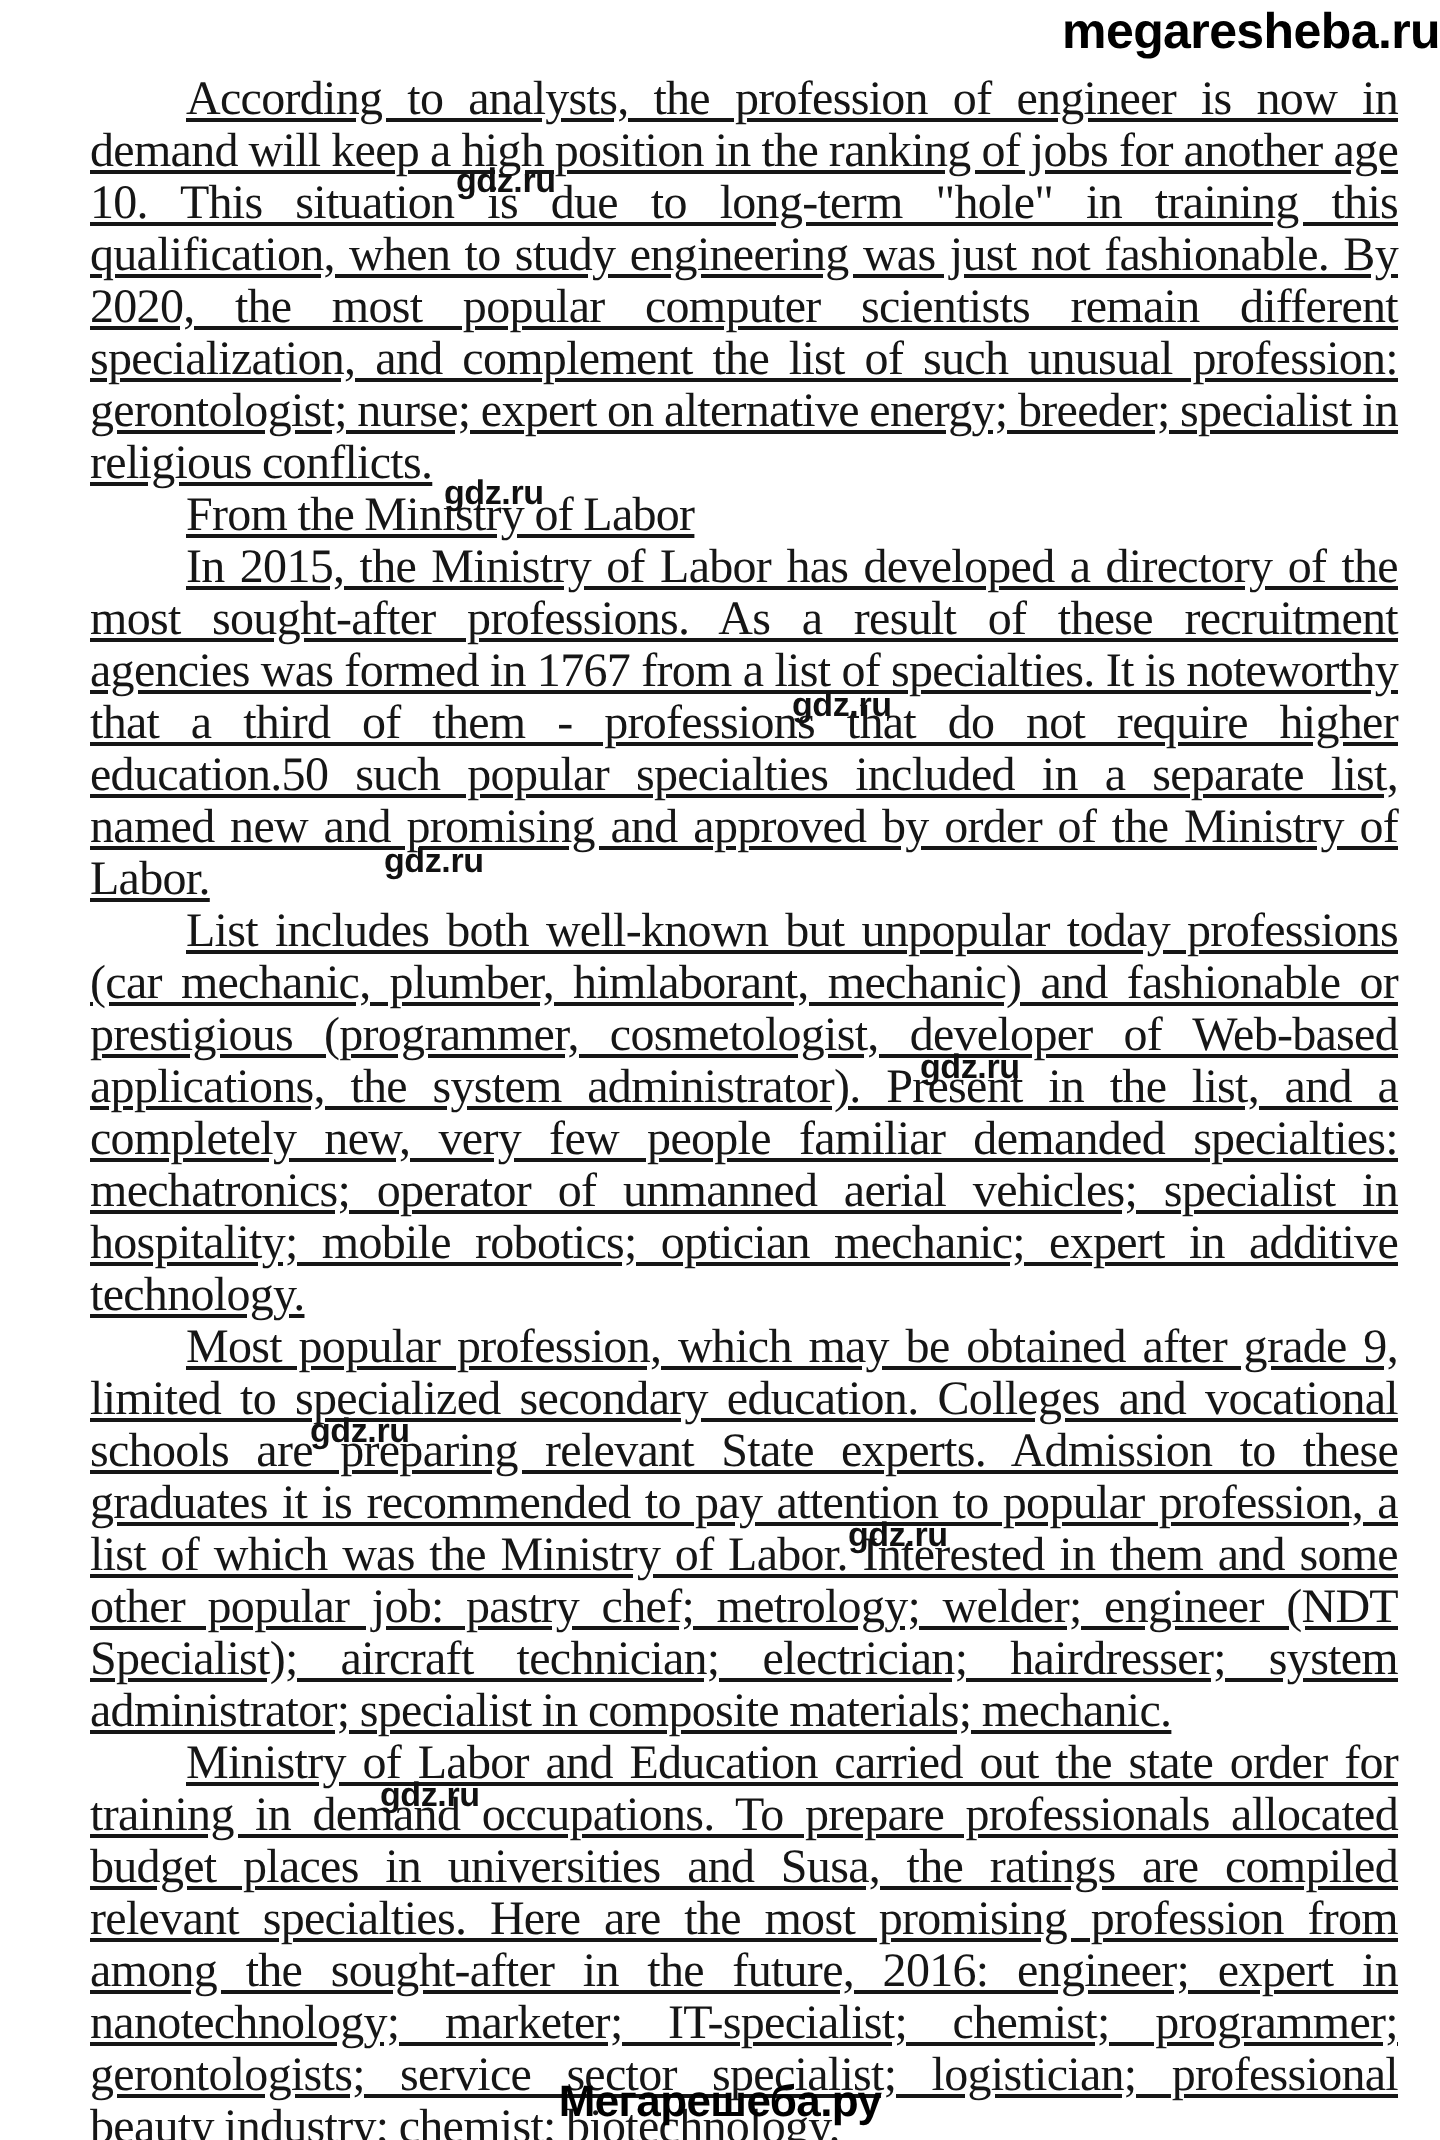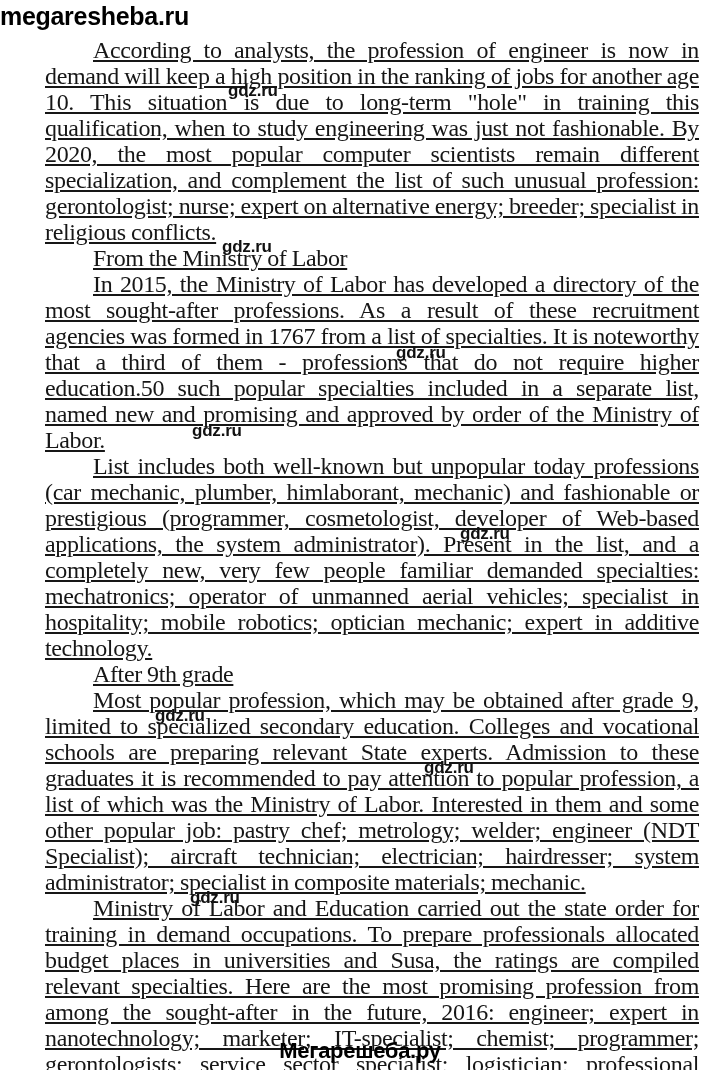--- a/index.html
+++ b/index.html
@@ -1,19 +1,19 @@
 <!DOCTYPE html>
 <html><head>
 <meta charset="utf-8">
 <style>
   html, body { margin: 0; padding: 0; background: #ffffff; }
   body { width: 720px; height: 1070px; position: relative; overflow: hidden; color: #111; }
   .site-header {
     position: absolute; top: 0; left: 0; width: 720px; height: 34px;
-    text-align: left; font-family: "Liberation Sans", sans-serif; font-weight: bold;
+    text-align: right; font-family: "Liberation Sans", sans-serif; font-weight: bold;
     font-size: 25px; line-height: 32px; color: #000; letter-spacing: -0.3px;
   }
   .site-footer {
     position: absolute; top: 1035px; left: 0; width: 720px; height: 34px;
     text-align: center; font-family: "Liberation Sans", sans-serif; font-weight: bold;
     font-size: 22px; line-height: 32px; color: #000; letter-spacing: -0.3px;
   }
   .doc {
     position: absolute; top: 37px; left: 45px; width: 654px;
     font-family: "Liberation Serif", serif; font-size: 24px; line-height: 26px;
@@ -29,21 +29,20 @@
 </head>
 <body>
 
 <div class="site-header">megaresheba.ru</div>
 
 <div class="doc">
   <p>According to analysts, the profession of engineer is now in demand will keep a high position in the ranking of jobs for another age 10. This situation is due to long-term "hole" in training this qualification, when to study engineering was just not fashionable. By 2020, the most popular computer scientists remain different specialization, and complement the list of such unusual profession: gerontologist; nurse; expert on alternative energy; breeder; specialist in religious conflicts.</p>
   <p class="heading">From the Ministry of Labor</p>
   <p>In 2015, the Ministry of Labor has developed a directory of the most sought-after professions. As a result of these recruitment agencies was formed in 1767 from a list of specialties. It is noteworthy that a third of them - professions that do not require higher education.50 such popular specialties included in a separate list, named new and promising and approved by order of the Ministry of Labor.</p>
   <p>List includes both well-known but unpopular today professions (car mechanic, plumber, himlaborant, mechanic) and fashionable or prestigious (programmer, cosmetologist, developer of Web-based applications, the system administrator). Present in the list, and a completely new, very few people familiar demanded specialties: mechatronics; operator of unmanned aerial vehicles; specialist in hospitality; mobile robotics; optician mechanic; expert in additive technology.</p>
-  <p class="heading">After 9th grade</p>
   <p>Most popular profession, which may be obtained after grade 9, limited to specialized secondary education. Colleges and vocational schools are preparing relevant State experts. Admission to these graduates it is recommended to pay attention to popular profession, a list of which was the Ministry of Labor. Interested in them and some other popular job: pastry chef; metrology; welder; engineer (NDT Specialist); aircraft technician; electrician; hairdresser; system administrator; specialist in composite materials; mechanic.</p>
   <p>Ministry of Labor and Education carried out the state order for training in demand occupations. To prepare professionals allocated budget places in universities and Susa, the ratings are compiled relevant specialties. Here are the most promising profession from among the sought-after in the future, 2016: engineer; expert in nanotechnology; marketer; IT-specialist; chemist; programmer; gerontologists; service sector specialist; logistician; professional beauty industry; chemist; biotechnology.</p>
 </div>
 
 <span class="wm" style="left:228px;top:84px;">gdz.ru</span>
 <span class="wm" style="left:222px;top:240px;">gdz.ru</span>
 <span class="wm" style="left:396px;top:346px;">gdz.ru</span>
 <span class="wm" style="left:192px;top:424px;">gdz.ru</span>
 <span class="wm" style="left:460px;top:527px;">gdz.ru</span>
 <span class="wm" style="left:155px;top:709px;">gdz.ru</span>

